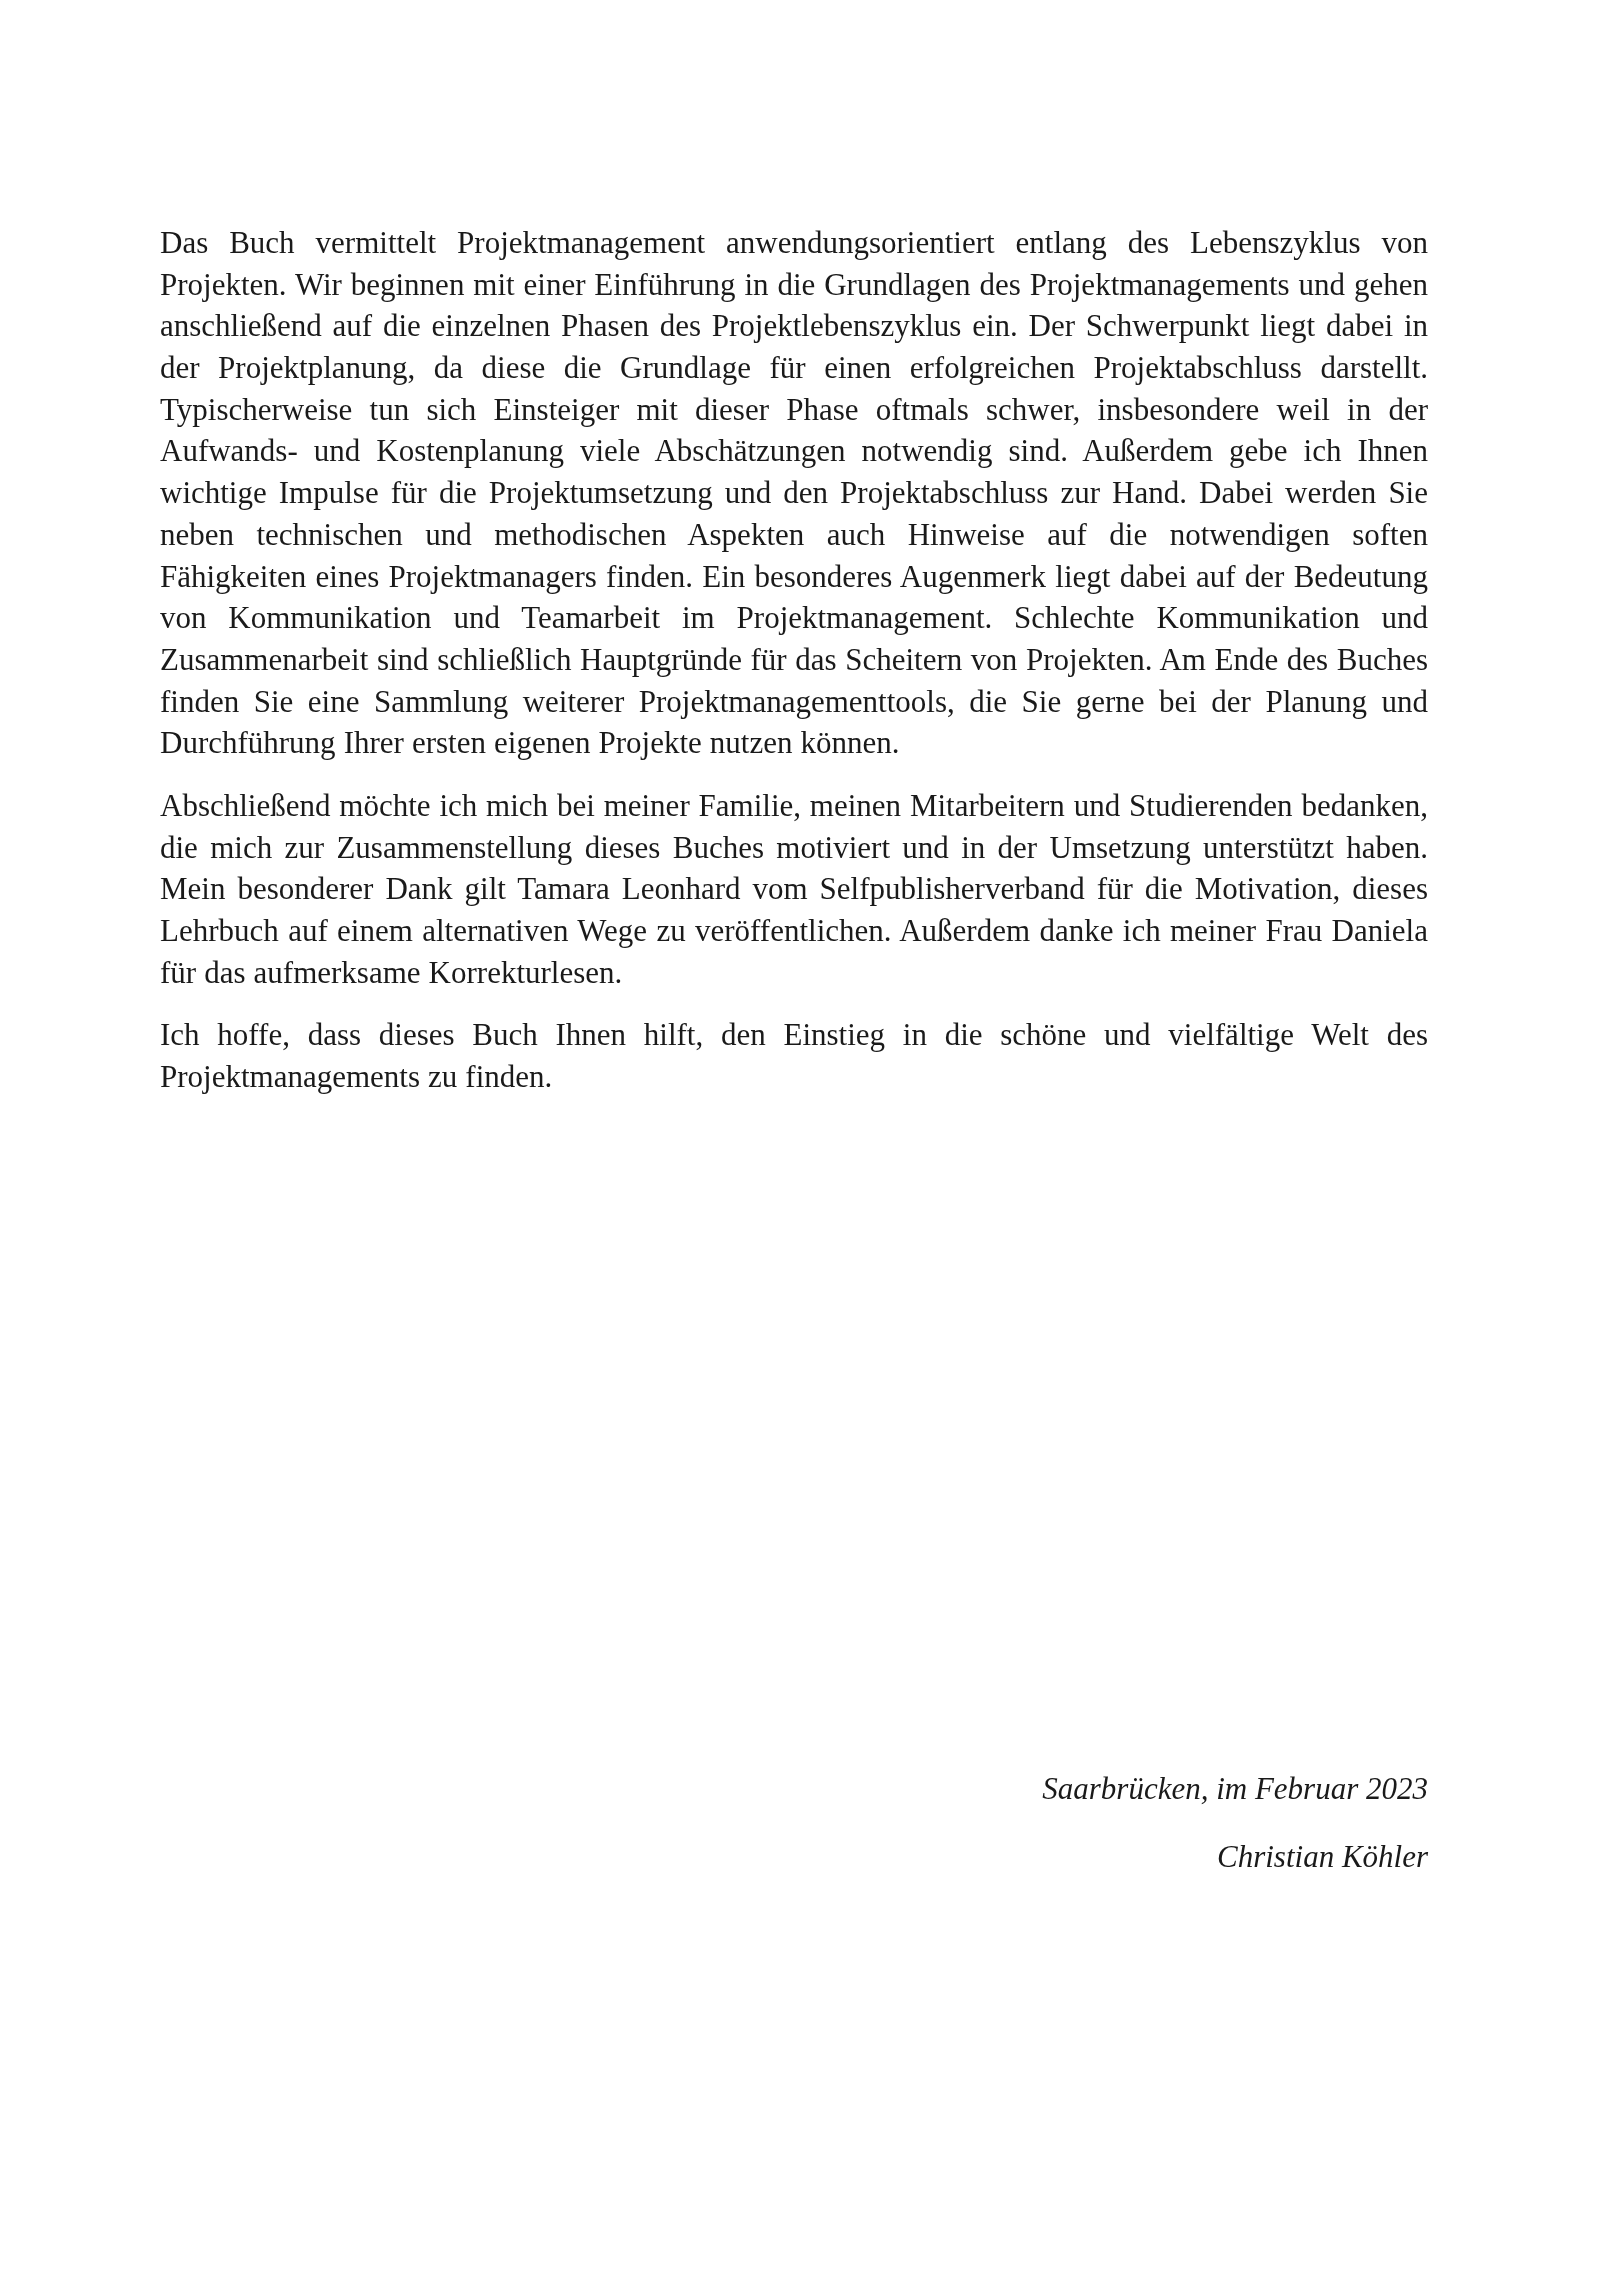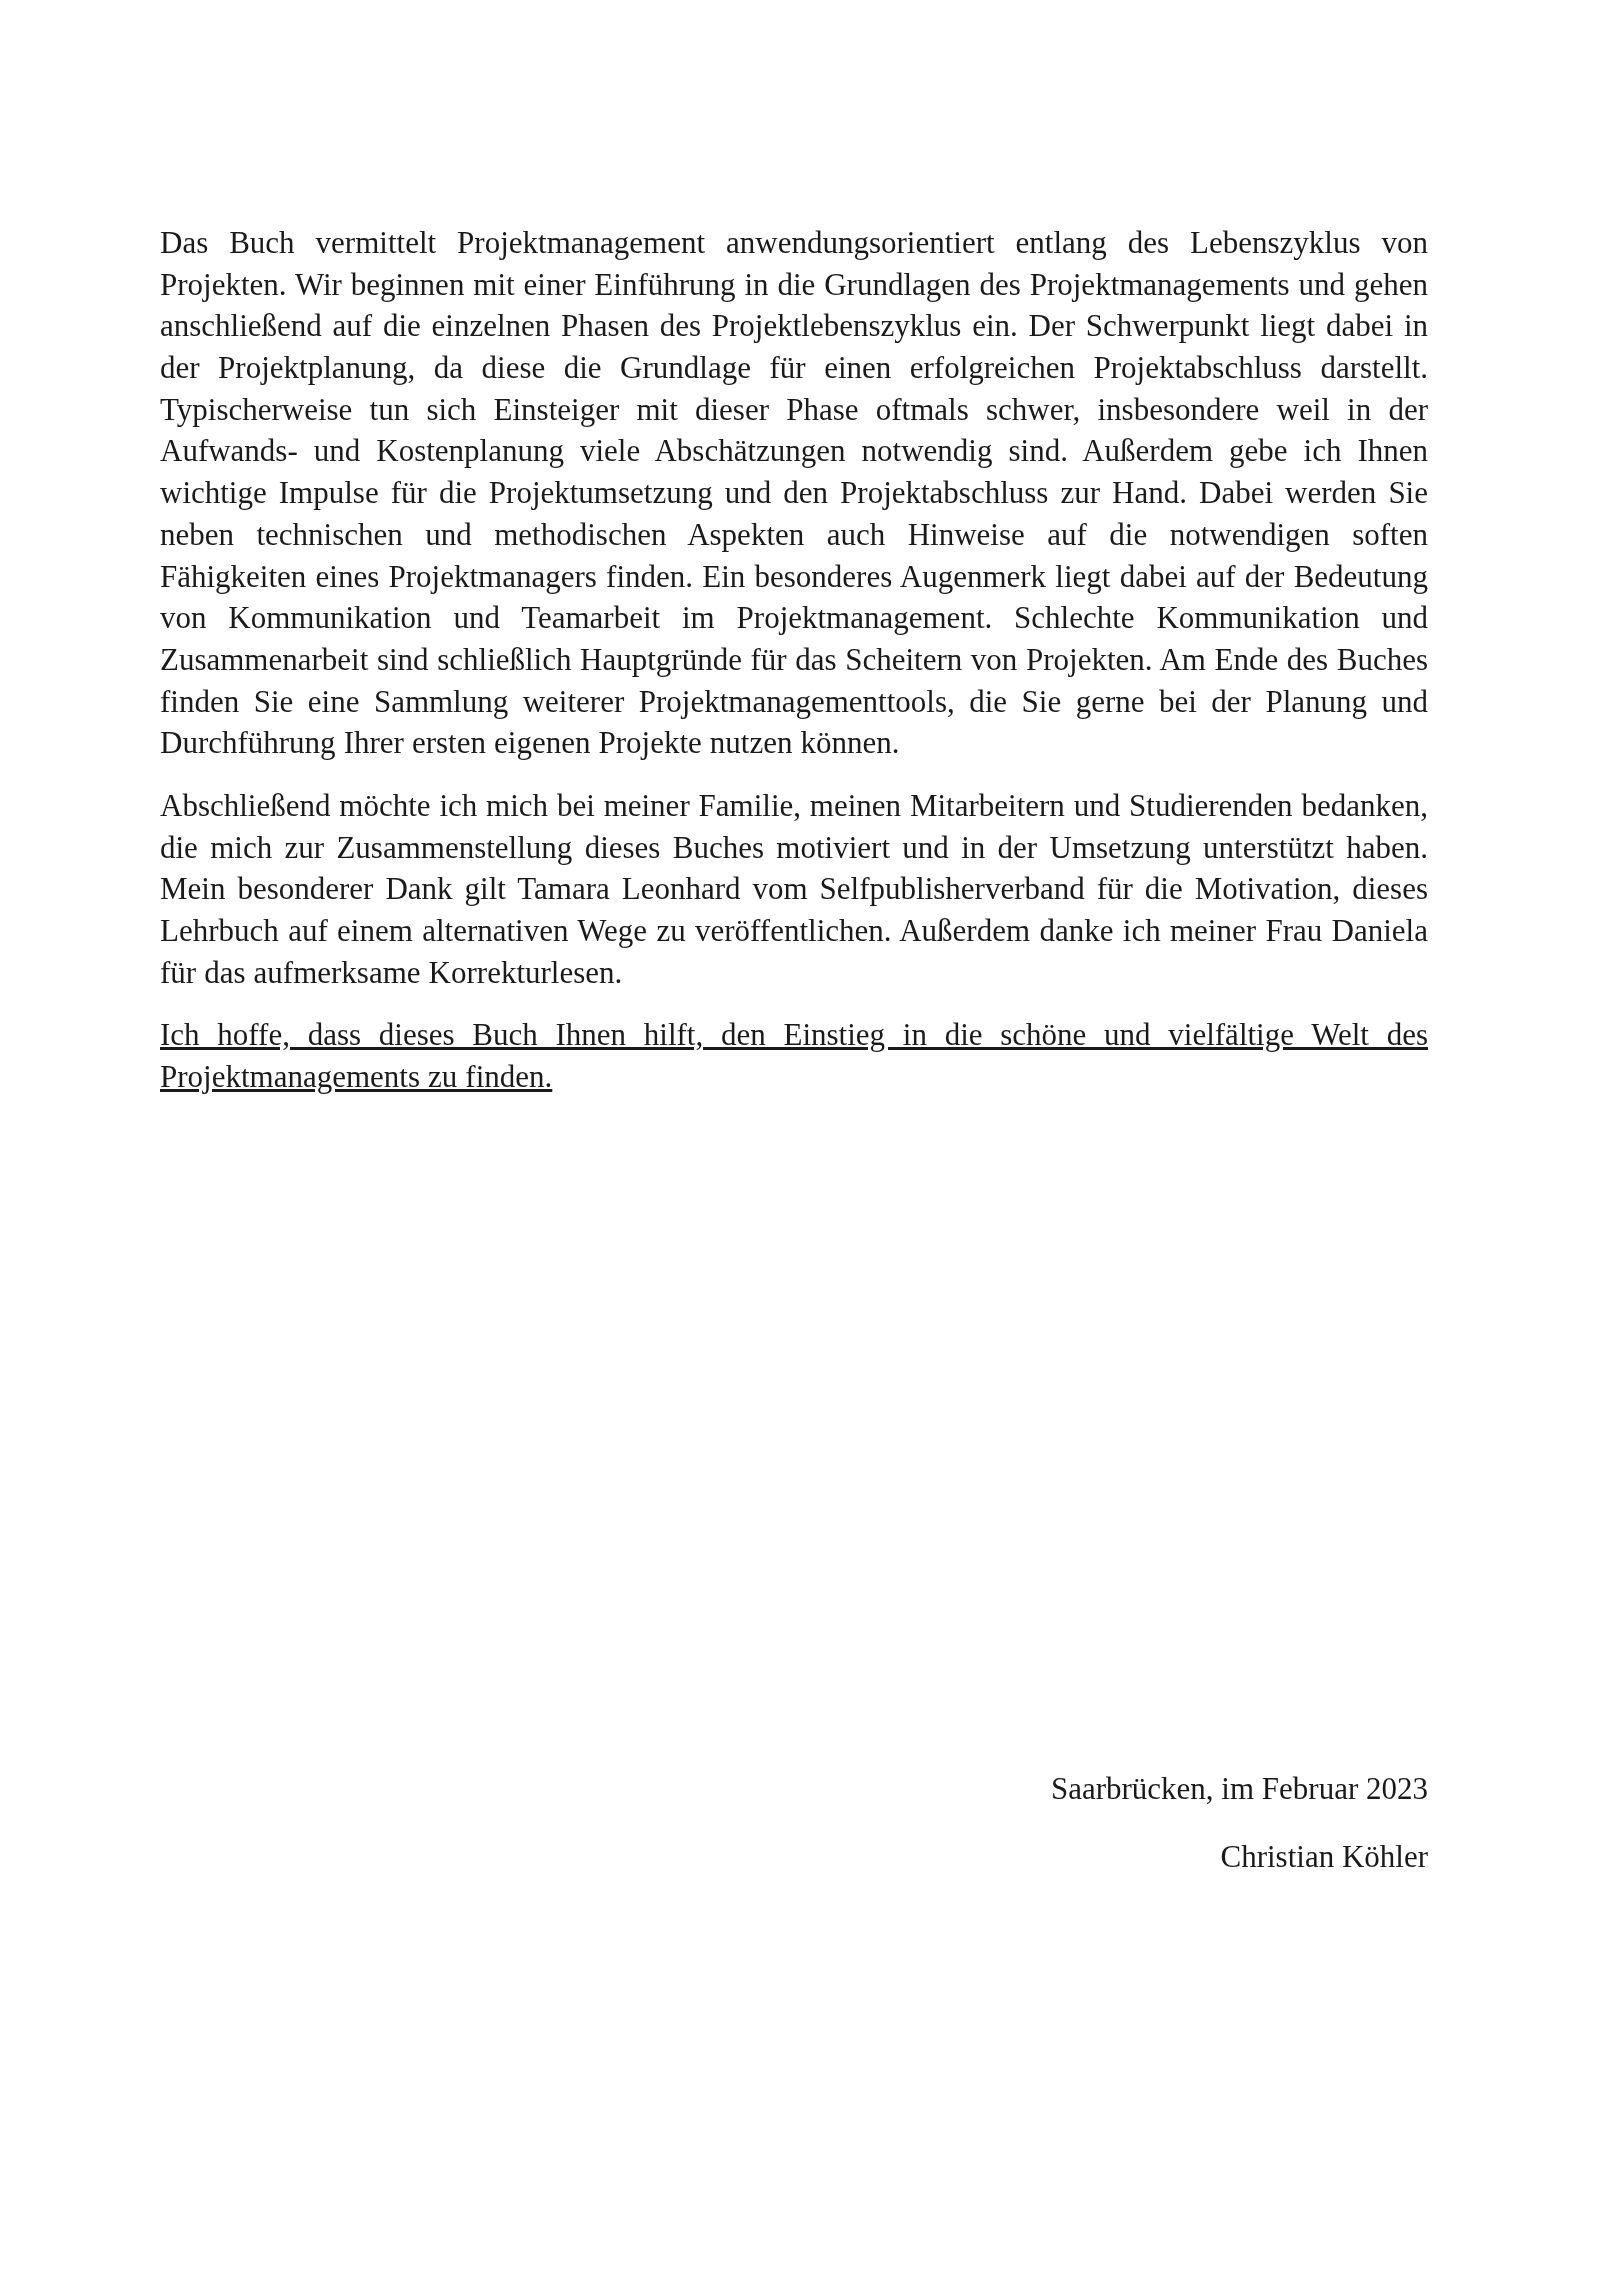--- a/index.html
+++ b/index.html
@@ -31,33 +31,33 @@
     font-size: 31px;
     line-height: 1.345;
     text-align: justify;
     text-justify: inter-word;
     margin: 0 0 21px 0;
     hyphens: manual;
     word-spacing: 0.01em;
   }
   .para:last-of-type {
     margin-bottom: 17px;
-    text-decoration: underline;
   }
   .sig-block {
     position: absolute;
     left: 160px;
     top: 1768px;
     width: 1268px;
     text-align: right;
   }
   .sig-line {
     font-size: 31px;
     line-height: 1.345;
     margin: 0 0 26px 0;
+    font-style: italic;
   }
   .sig-line:last-child {
     margin-bottom: 0;
   }
 </style>
 </head>
 <body>
 
 <div class="page">
 

